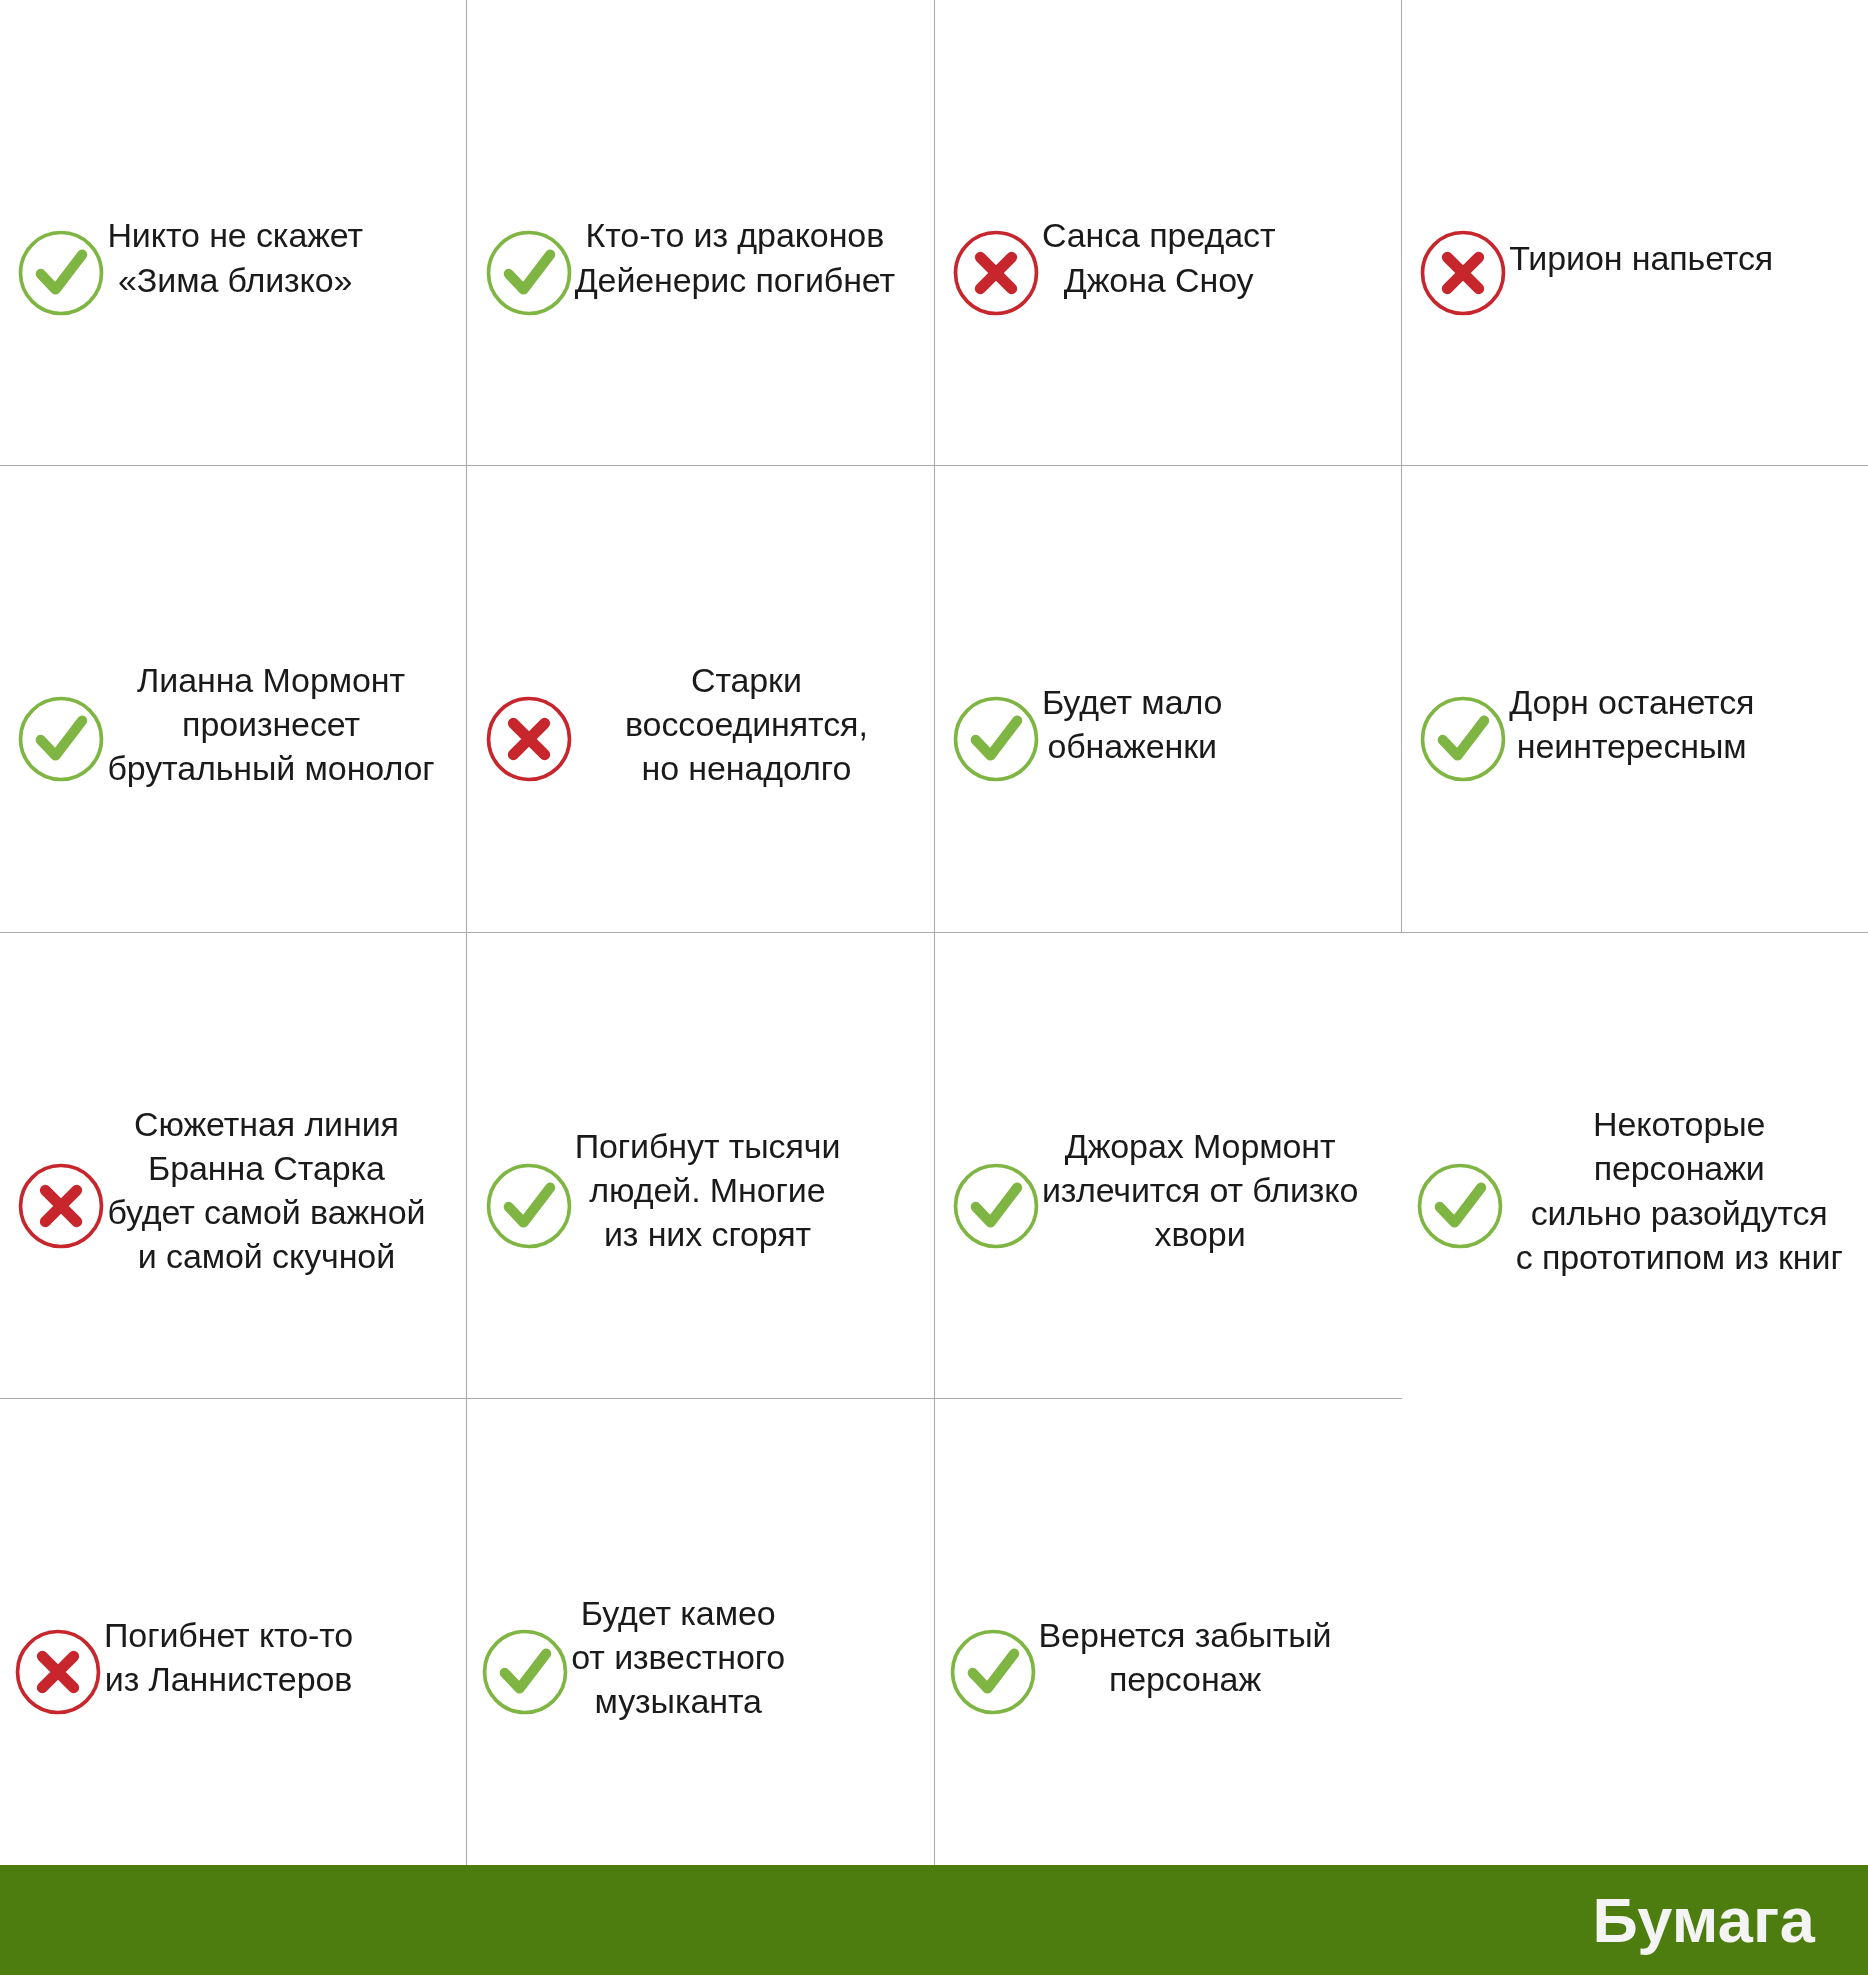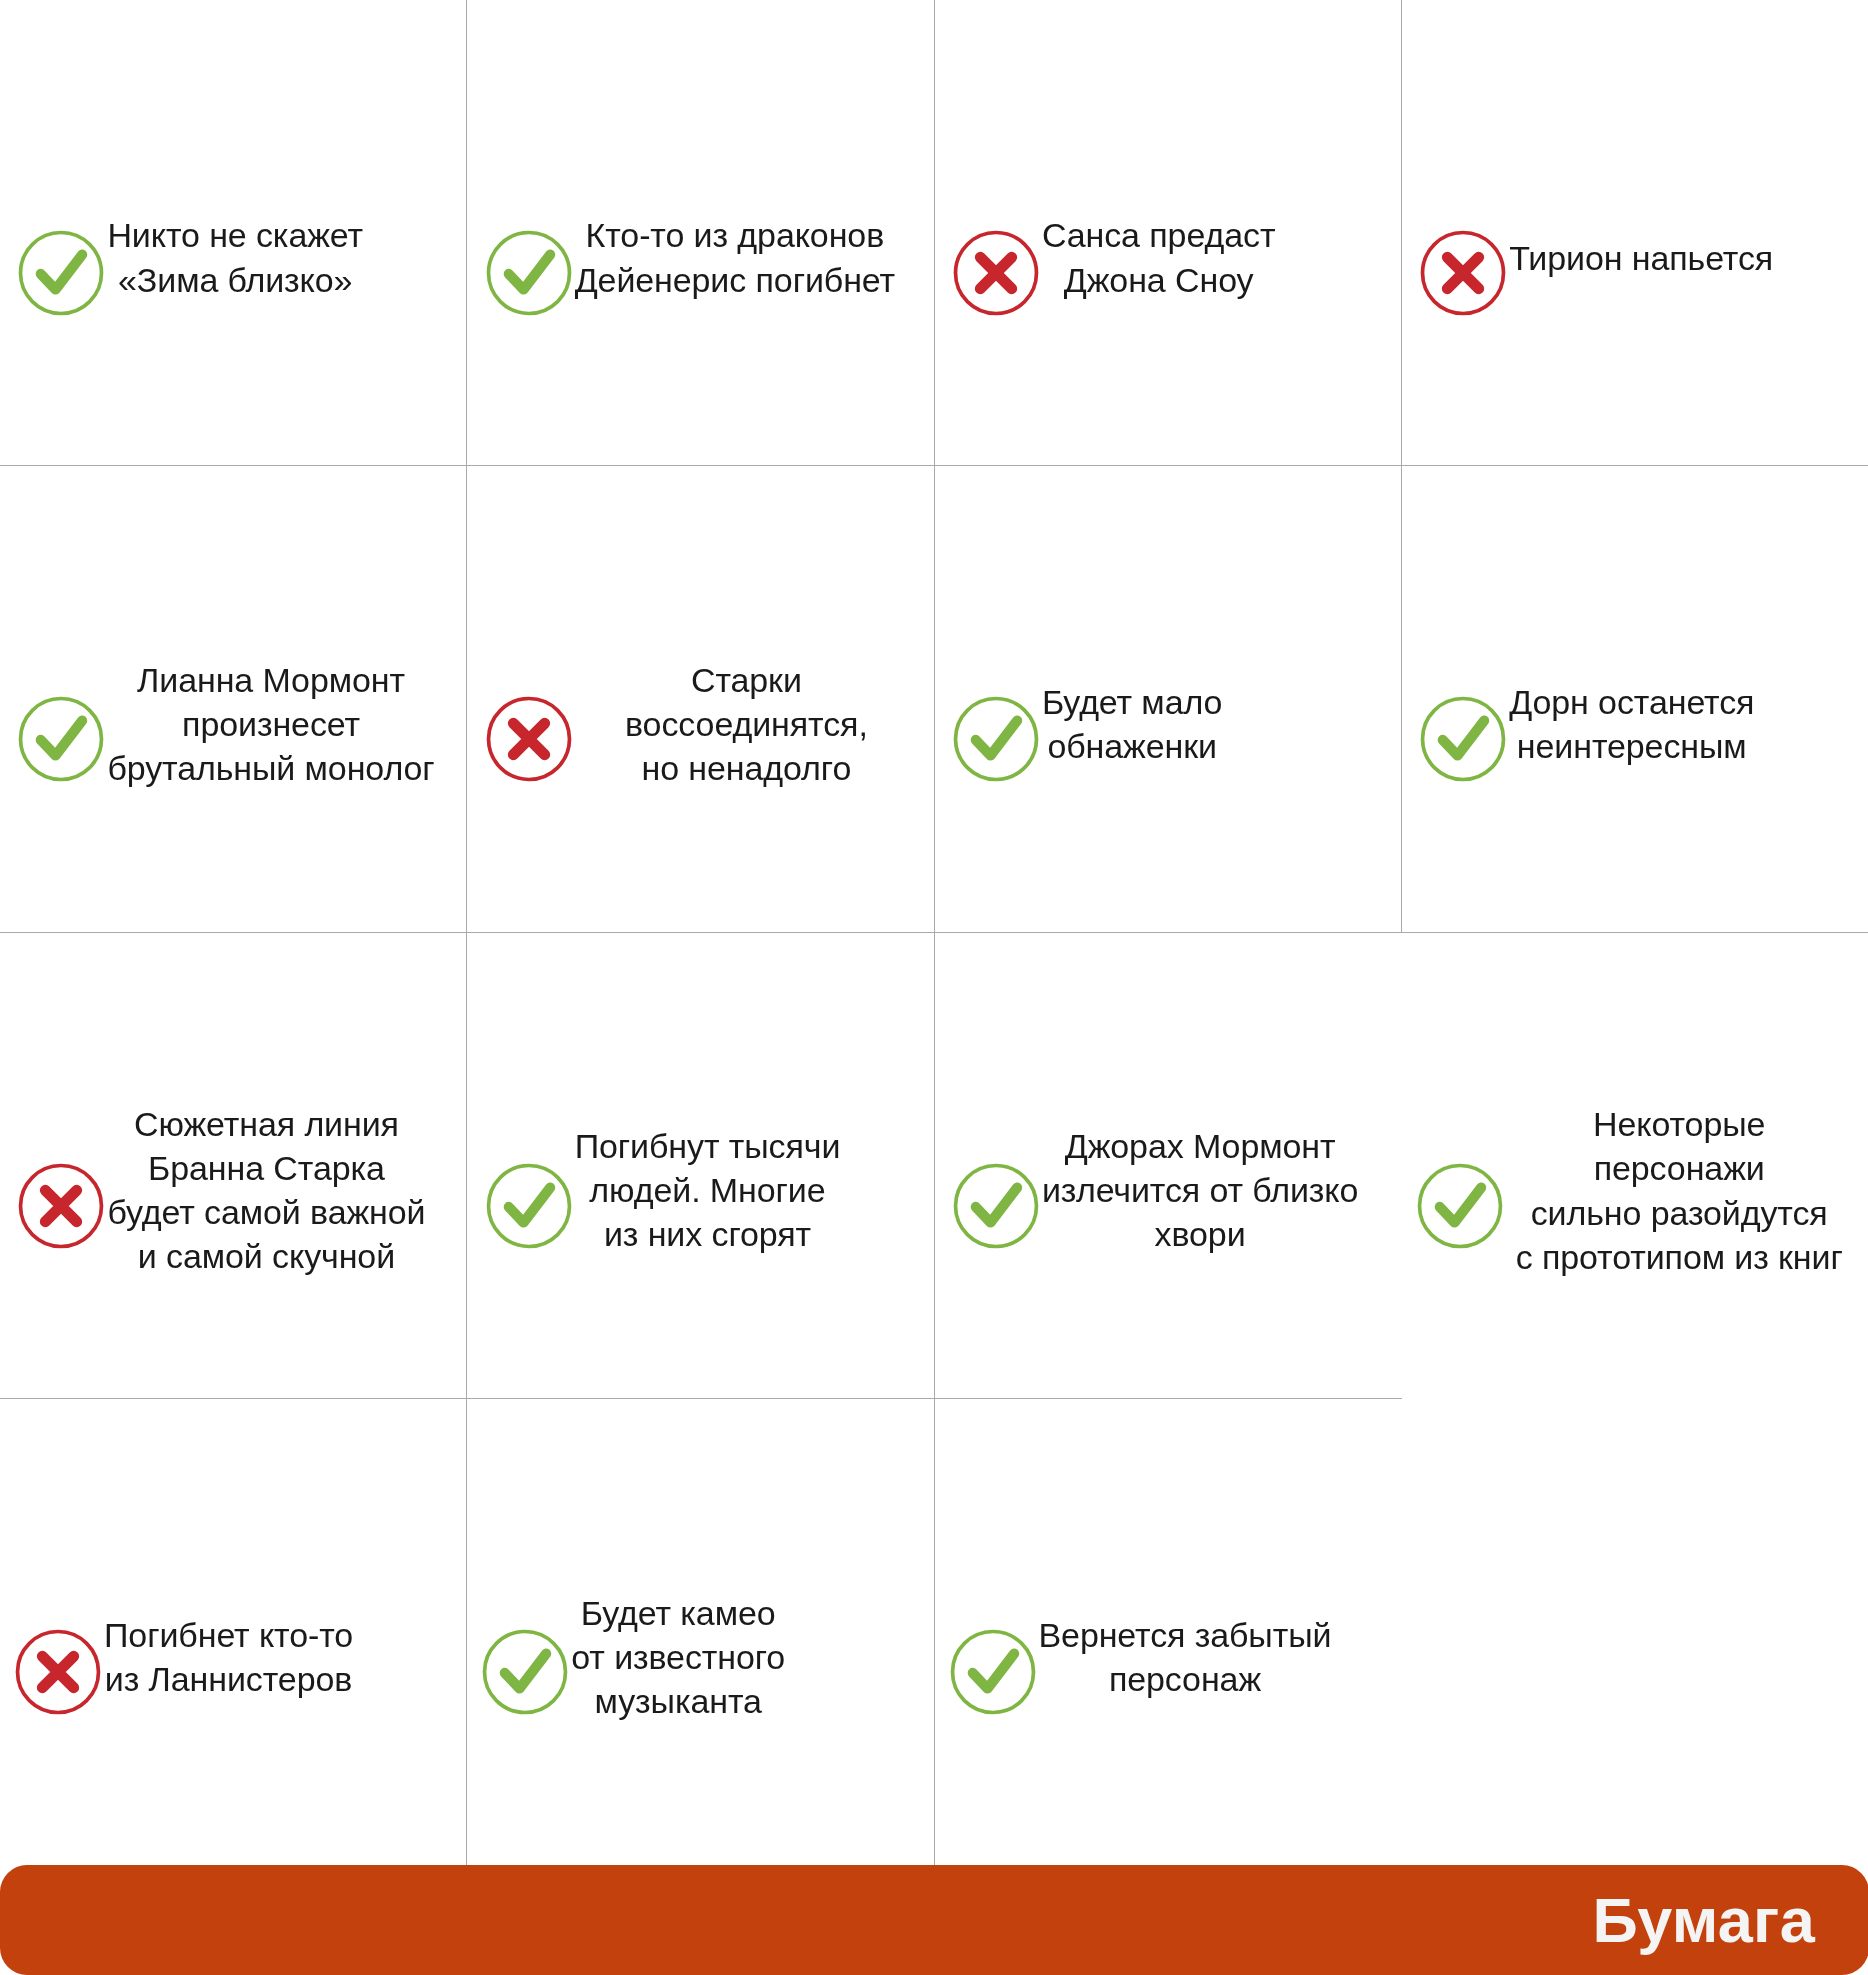--- a/index.html
+++ b/index.html
@@ -68,27 +68,26 @@
     max-width: 410px;
   }
 
   
   .footer {
     position: absolute;
     left: 0;
     top: 1865px;
     width: 1869px;
     height: 110px;
-    background: #c2410c;
+    background: #4d7c0f;
     display: flex;
     align-items: center;
     justify-content: flex-end;
     box-sizing: border-box;
     padding-right: 54px;
-    border-radius: 27px;
   }
   .logo {
     color: #f4f4f4;
     font-size: 63px;
     font-weight: 700;
     letter-spacing: 0.3px;
     font-family: "Liberation Sans", "DejaVu Sans", sans-serif;
     line-height: 1;
   }
 </style>

